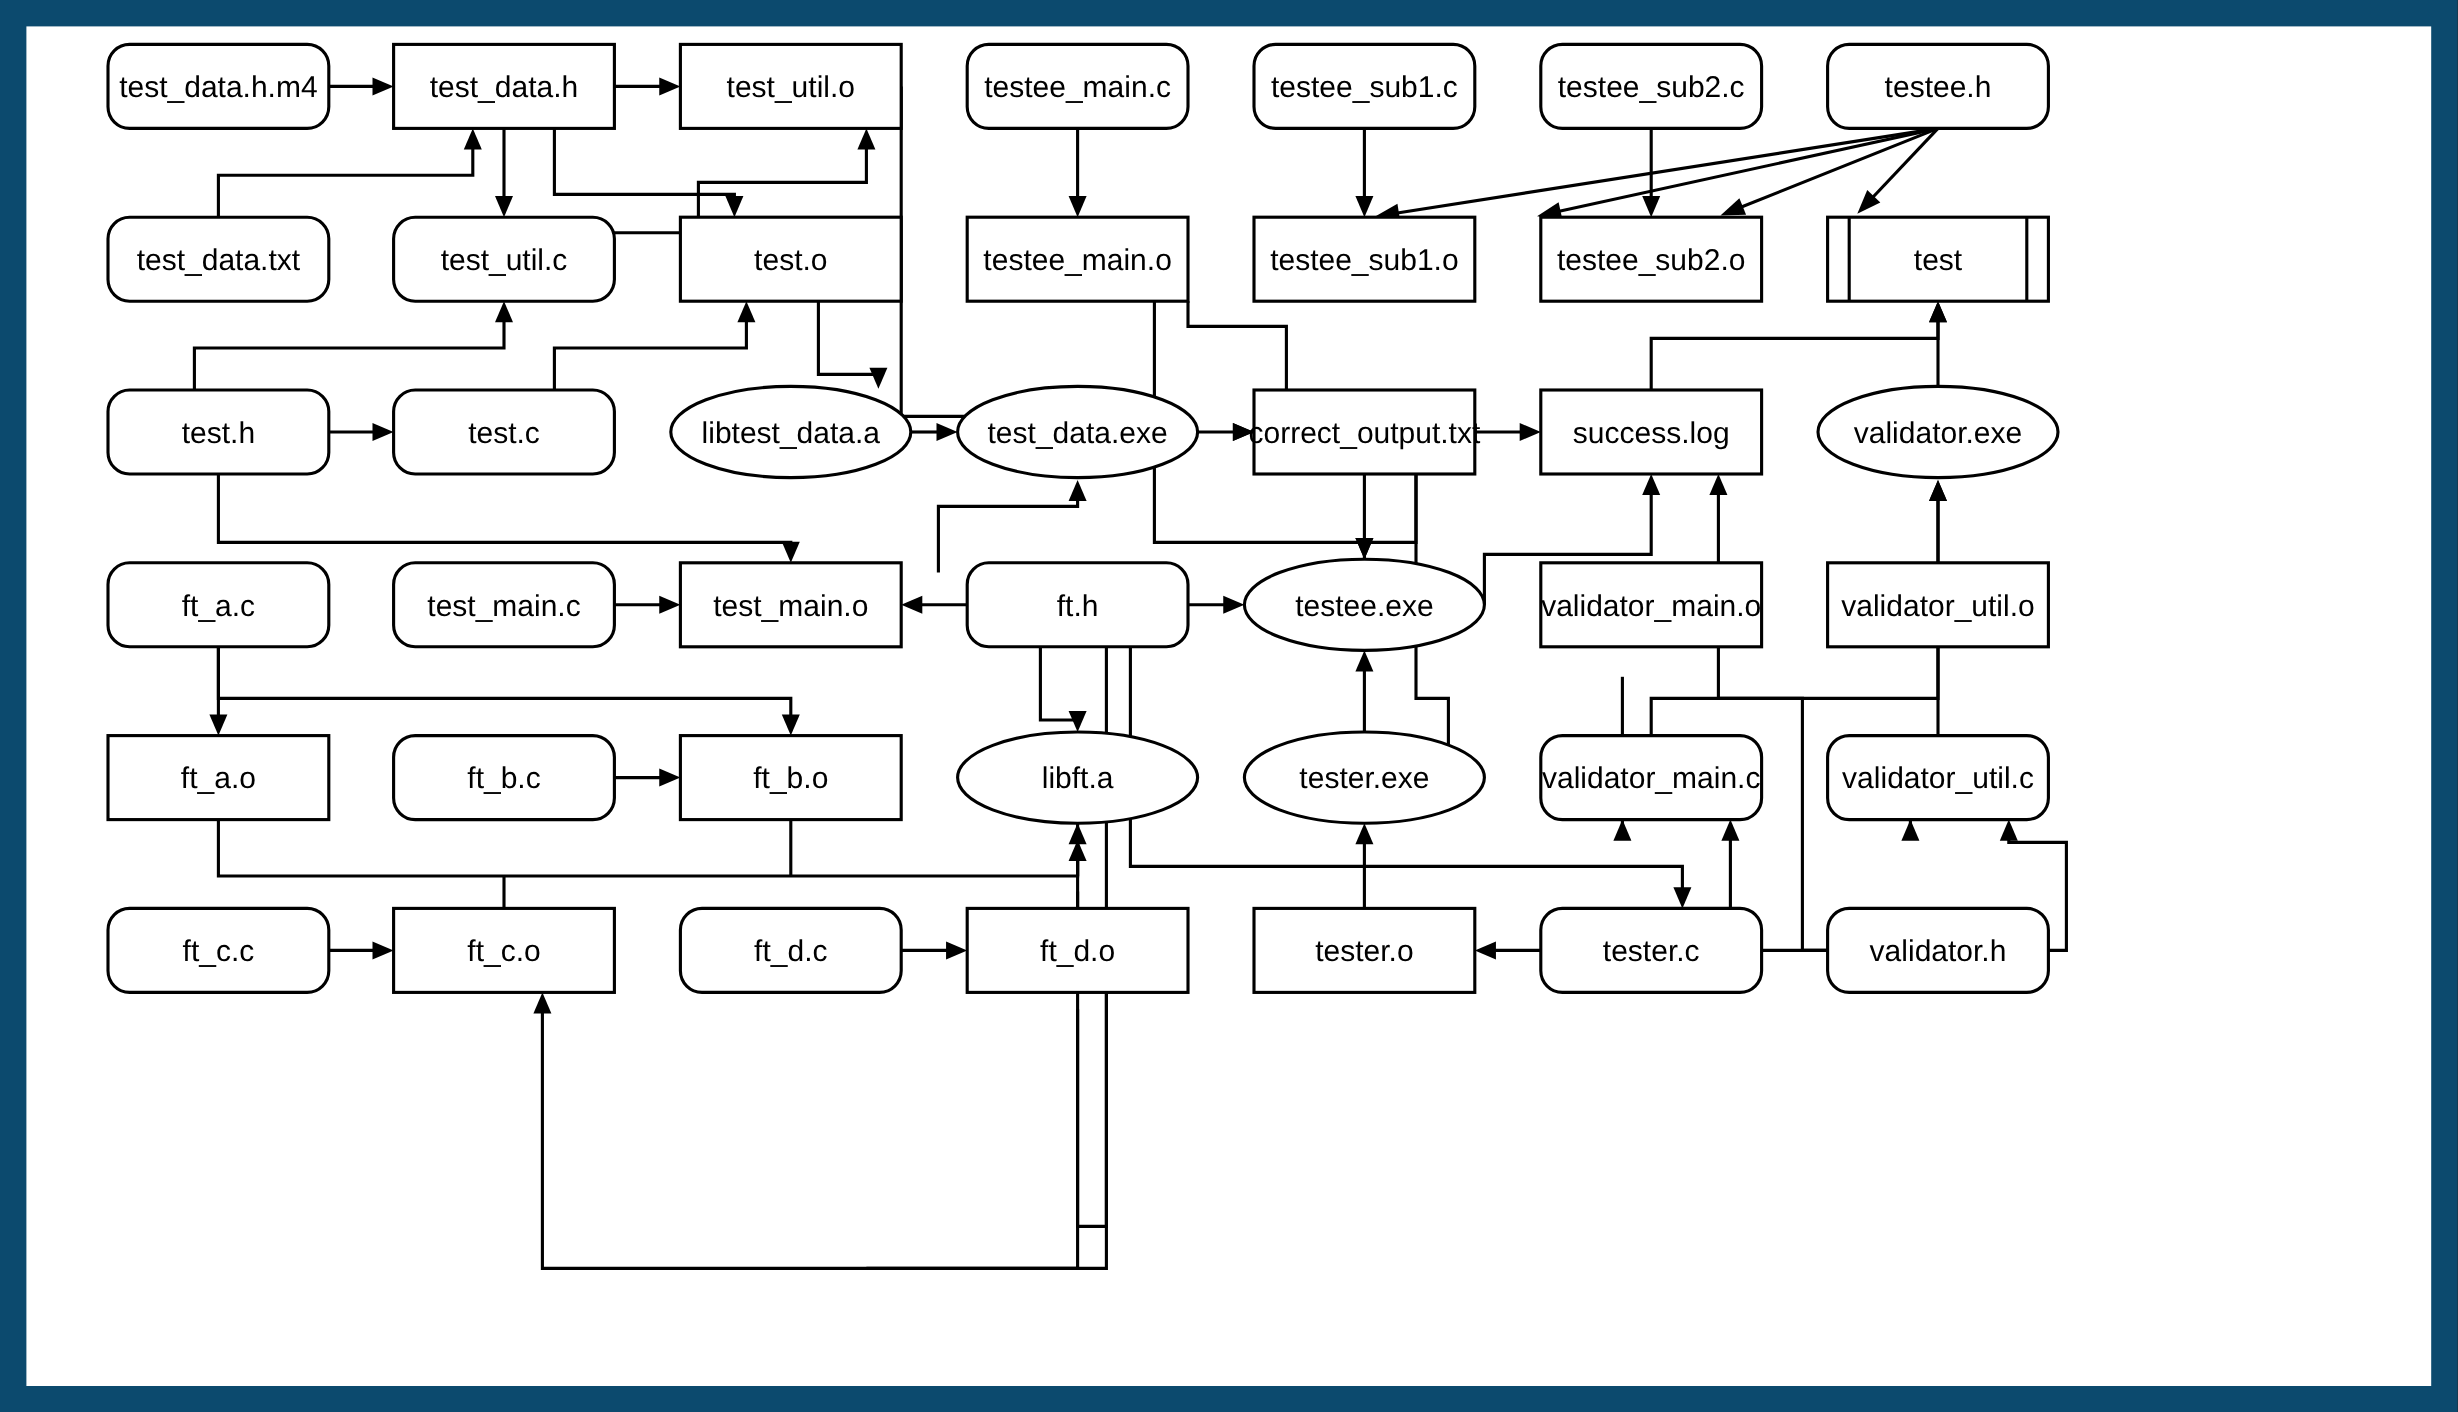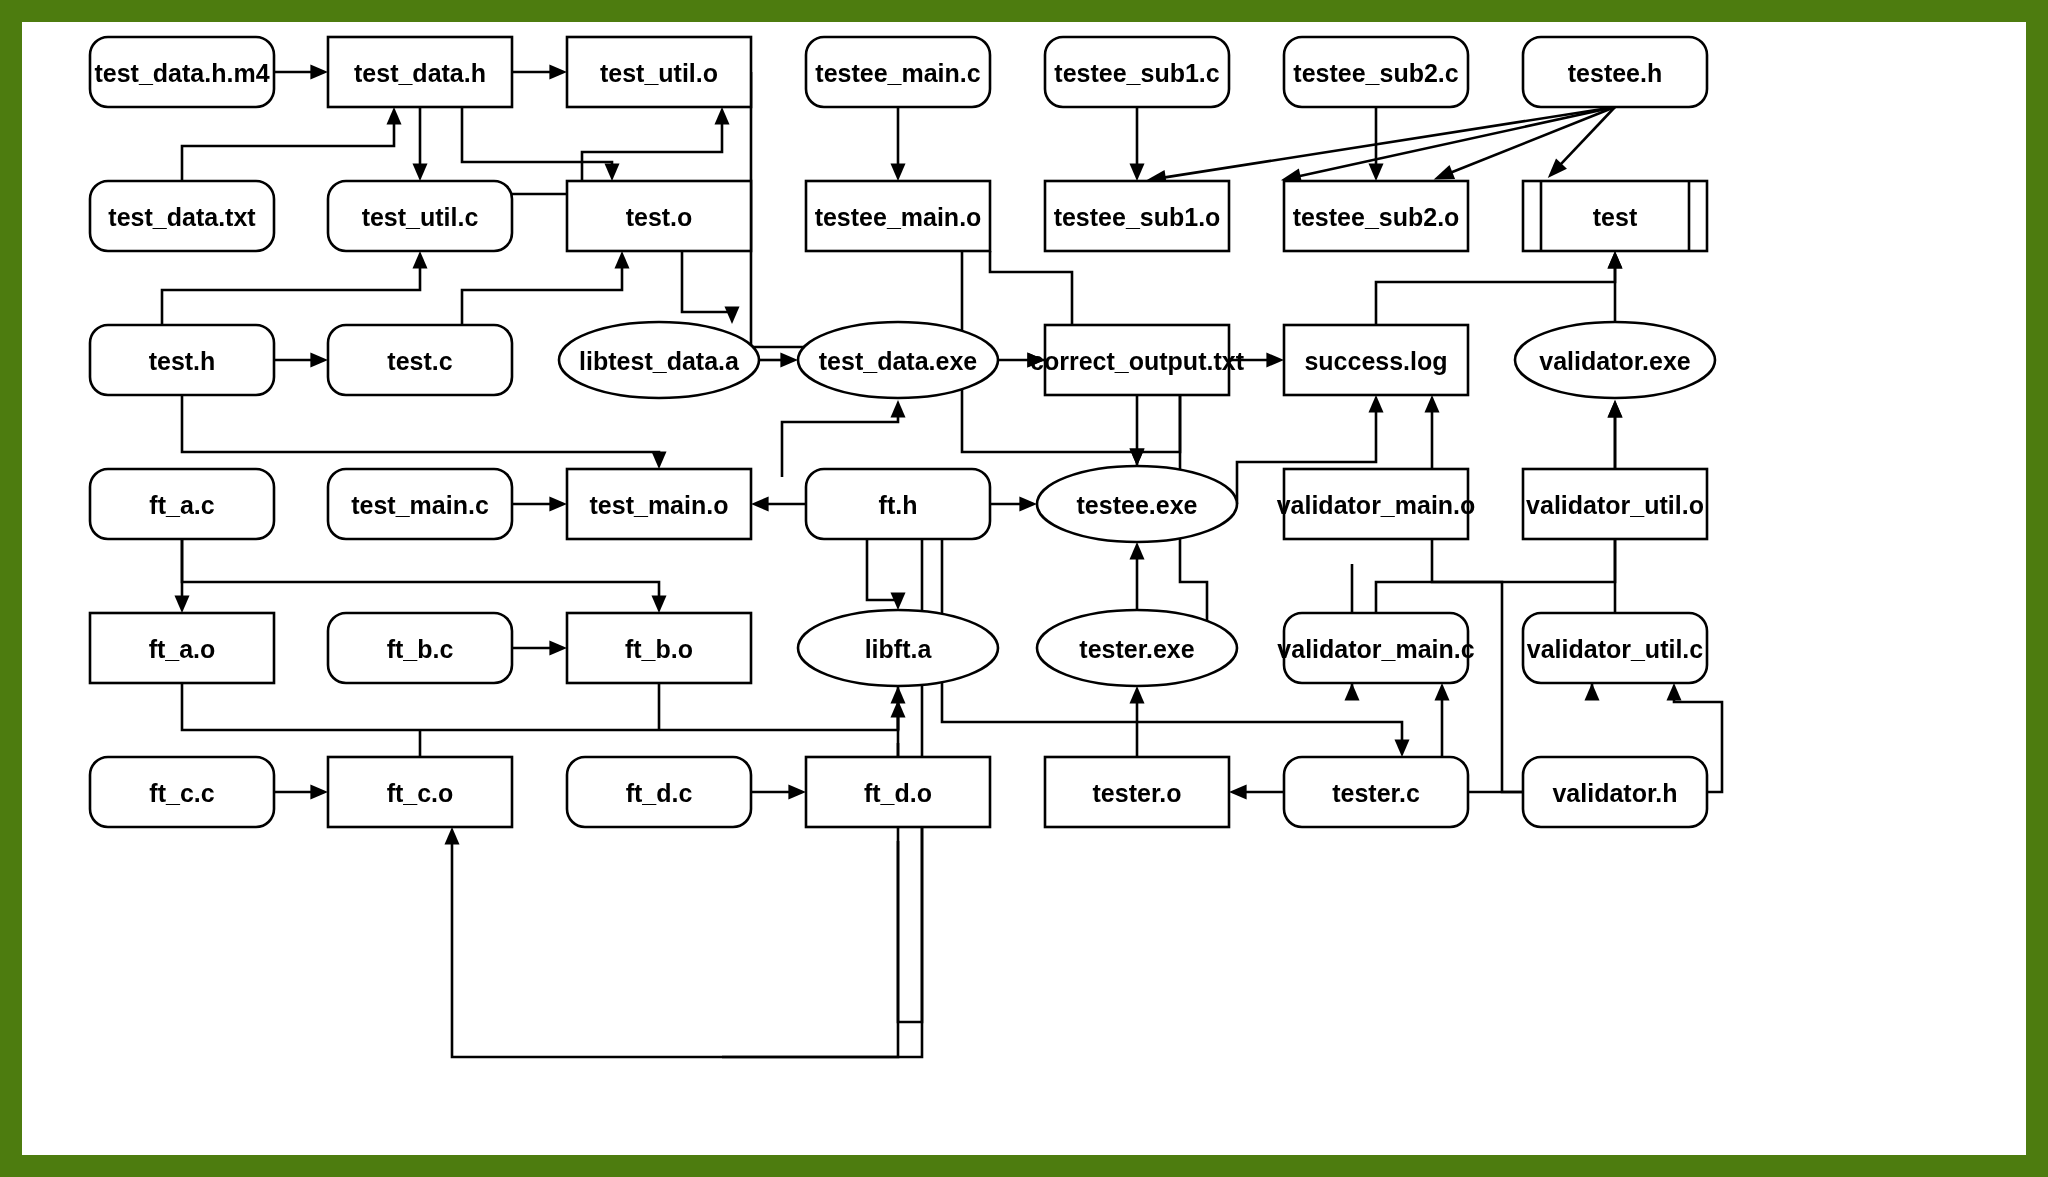--- a/index.html
+++ b/index.html
@@ -1,18 +1,18 @@
 <!DOCTYPE html>
 <html><head>
 <meta charset="utf-8">
 <style>
   html,body{margin:0;padding:0;background:#000;}
   body{width:2048px;height:1177px;overflow:hidden;
        font-family:"Liberation Sans", sans-serif;}
-  #canvas{position:relative;width:2048px;height:1177px;background:#4d7c0f;font-weight:bold;}
+  #canvas{position:relative;width:2048px;height:1177px;background:#0c4a6e;}
   #paper{position:absolute;left:22px;top:22px;width:2004px;height:1133px;background:#fff;}
   svg#graph{position:absolute;left:0;top:0;width:2004px;height:1133px;display:block;}
   .nd-shape{fill:#ffffff;stroke:#000000;stroke-width:2.6;}
   .nd-bar{fill:none;stroke:#000000;stroke-width:2.6;}
   .nd-label{font-family:"Liberation Sans", sans-serif;font-size:25px;fill:#000;
             text-anchor:middle;dominant-baseline:central;}
   .edge{fill:none;stroke:#000000;stroke-width:2.6;}
   .edge-head{fill:#000000;stroke:none;}
 </style>
 </head>

